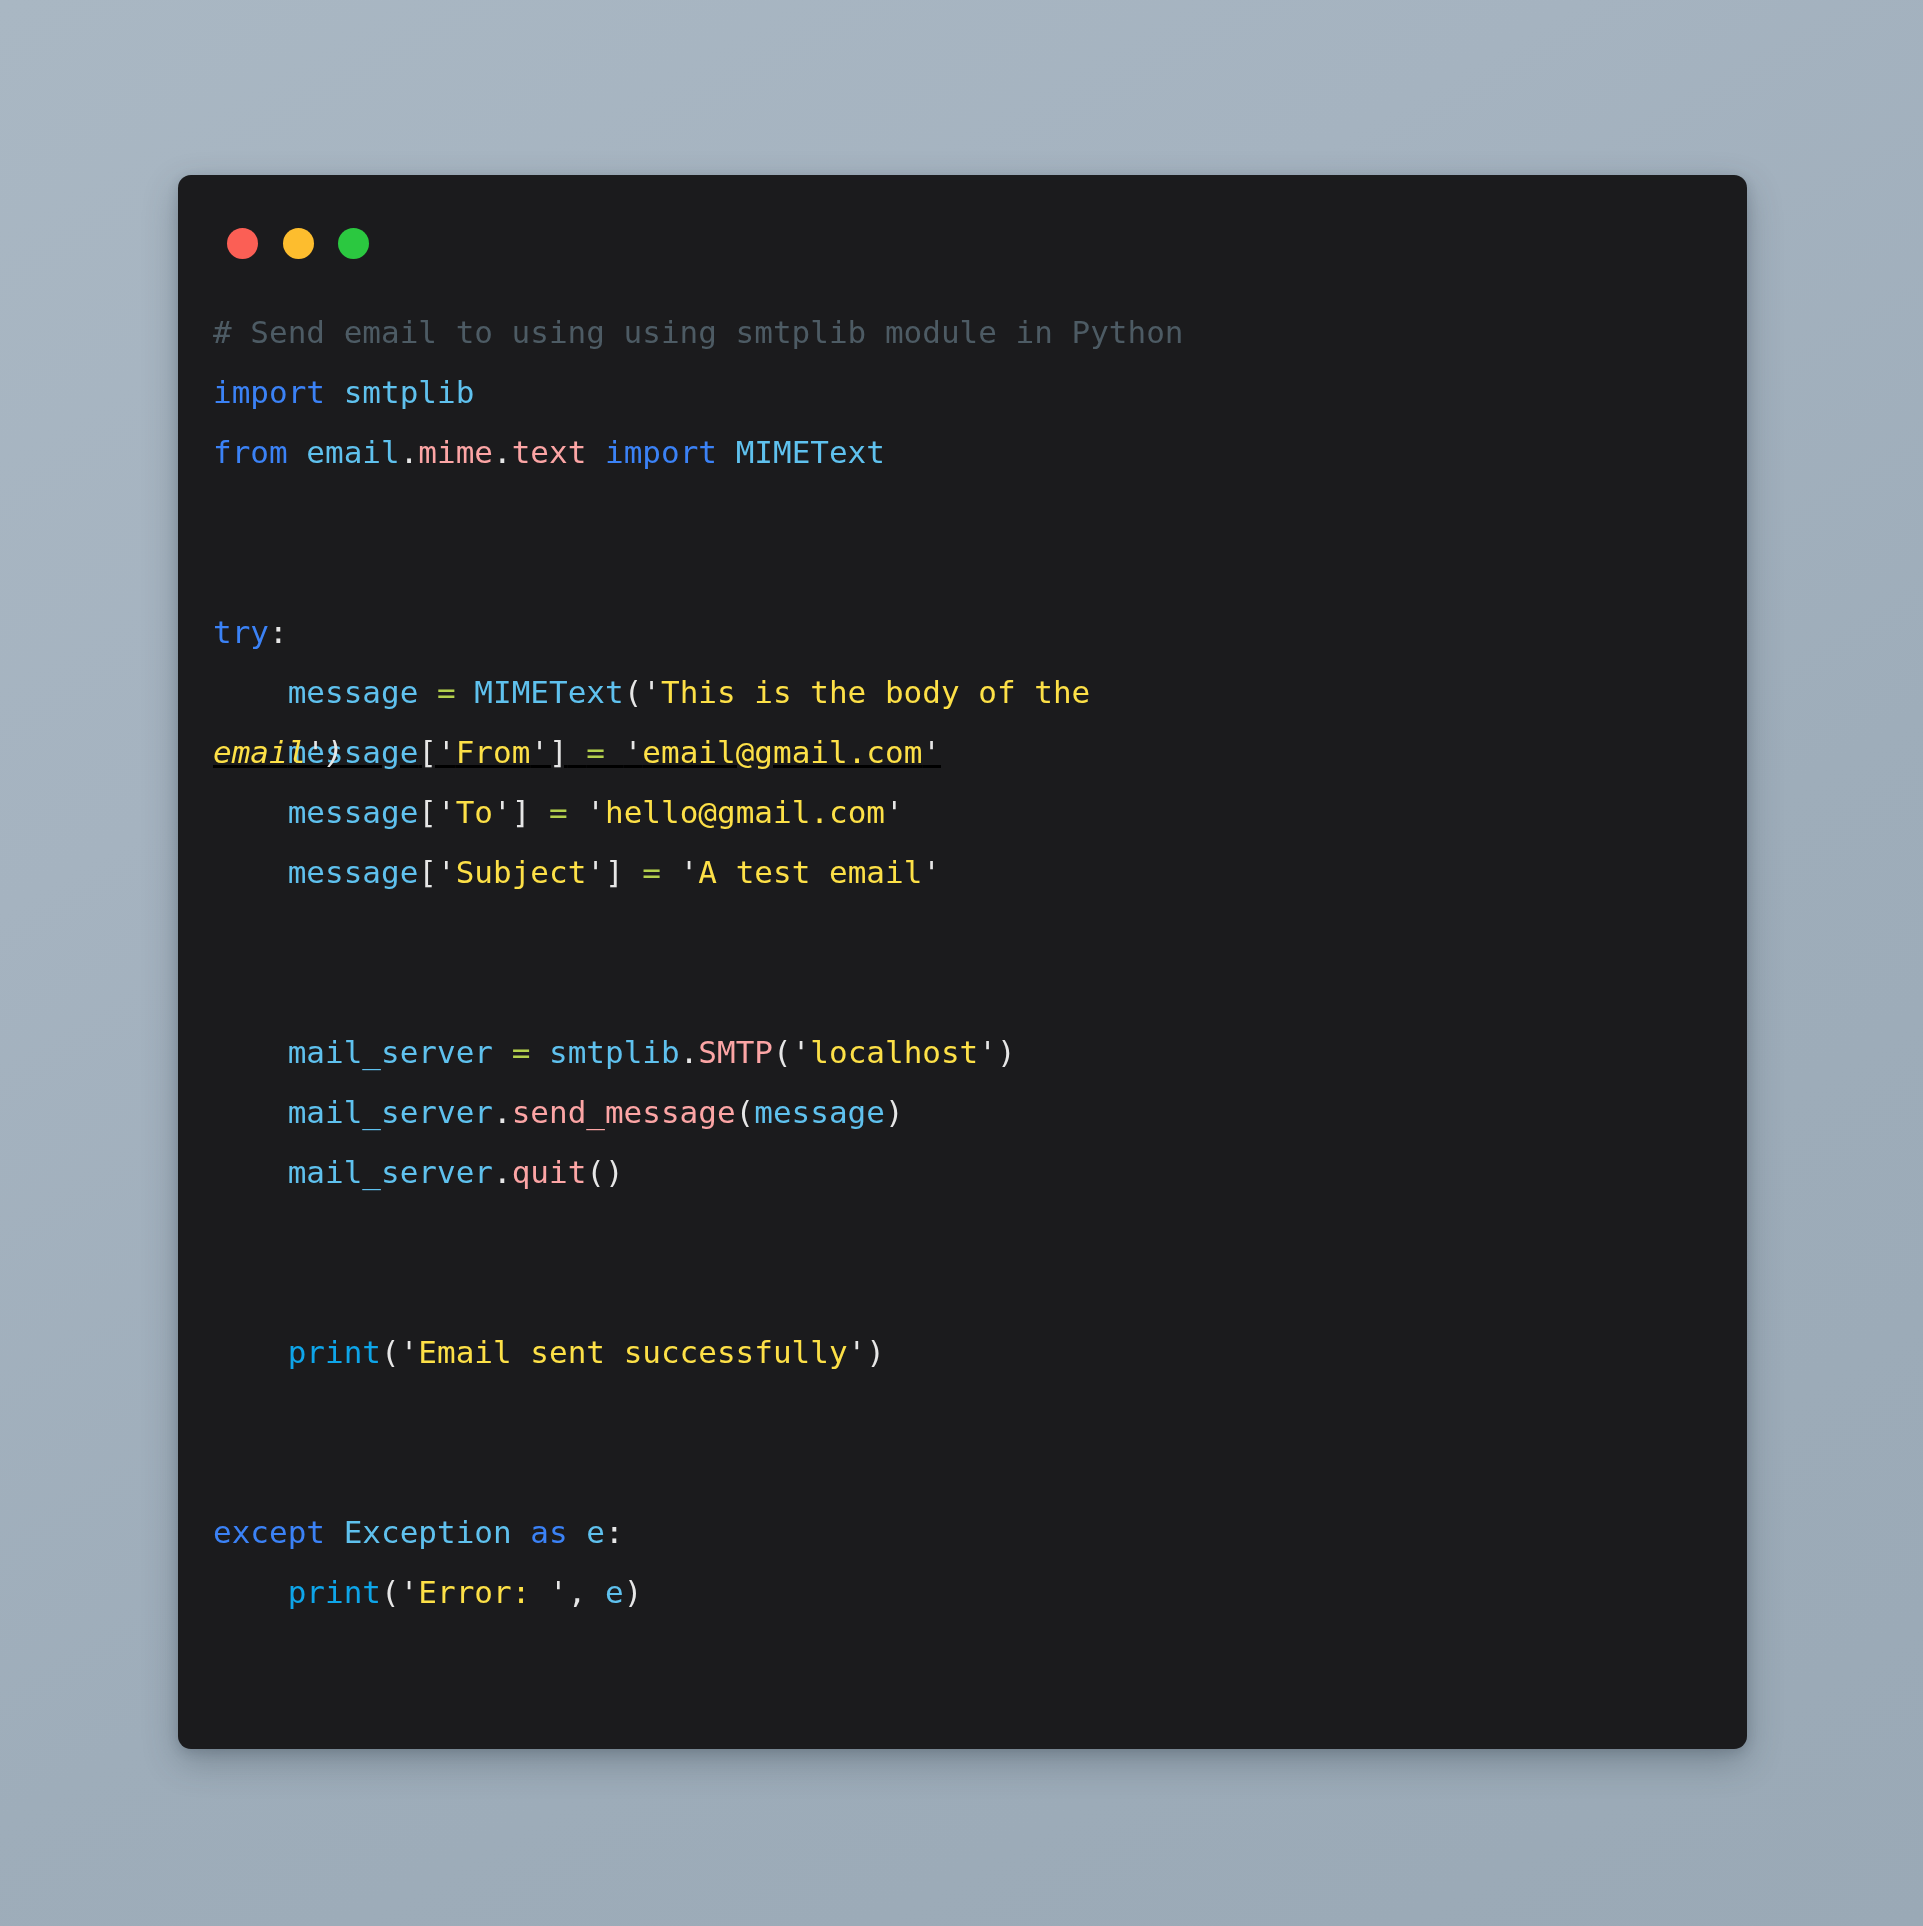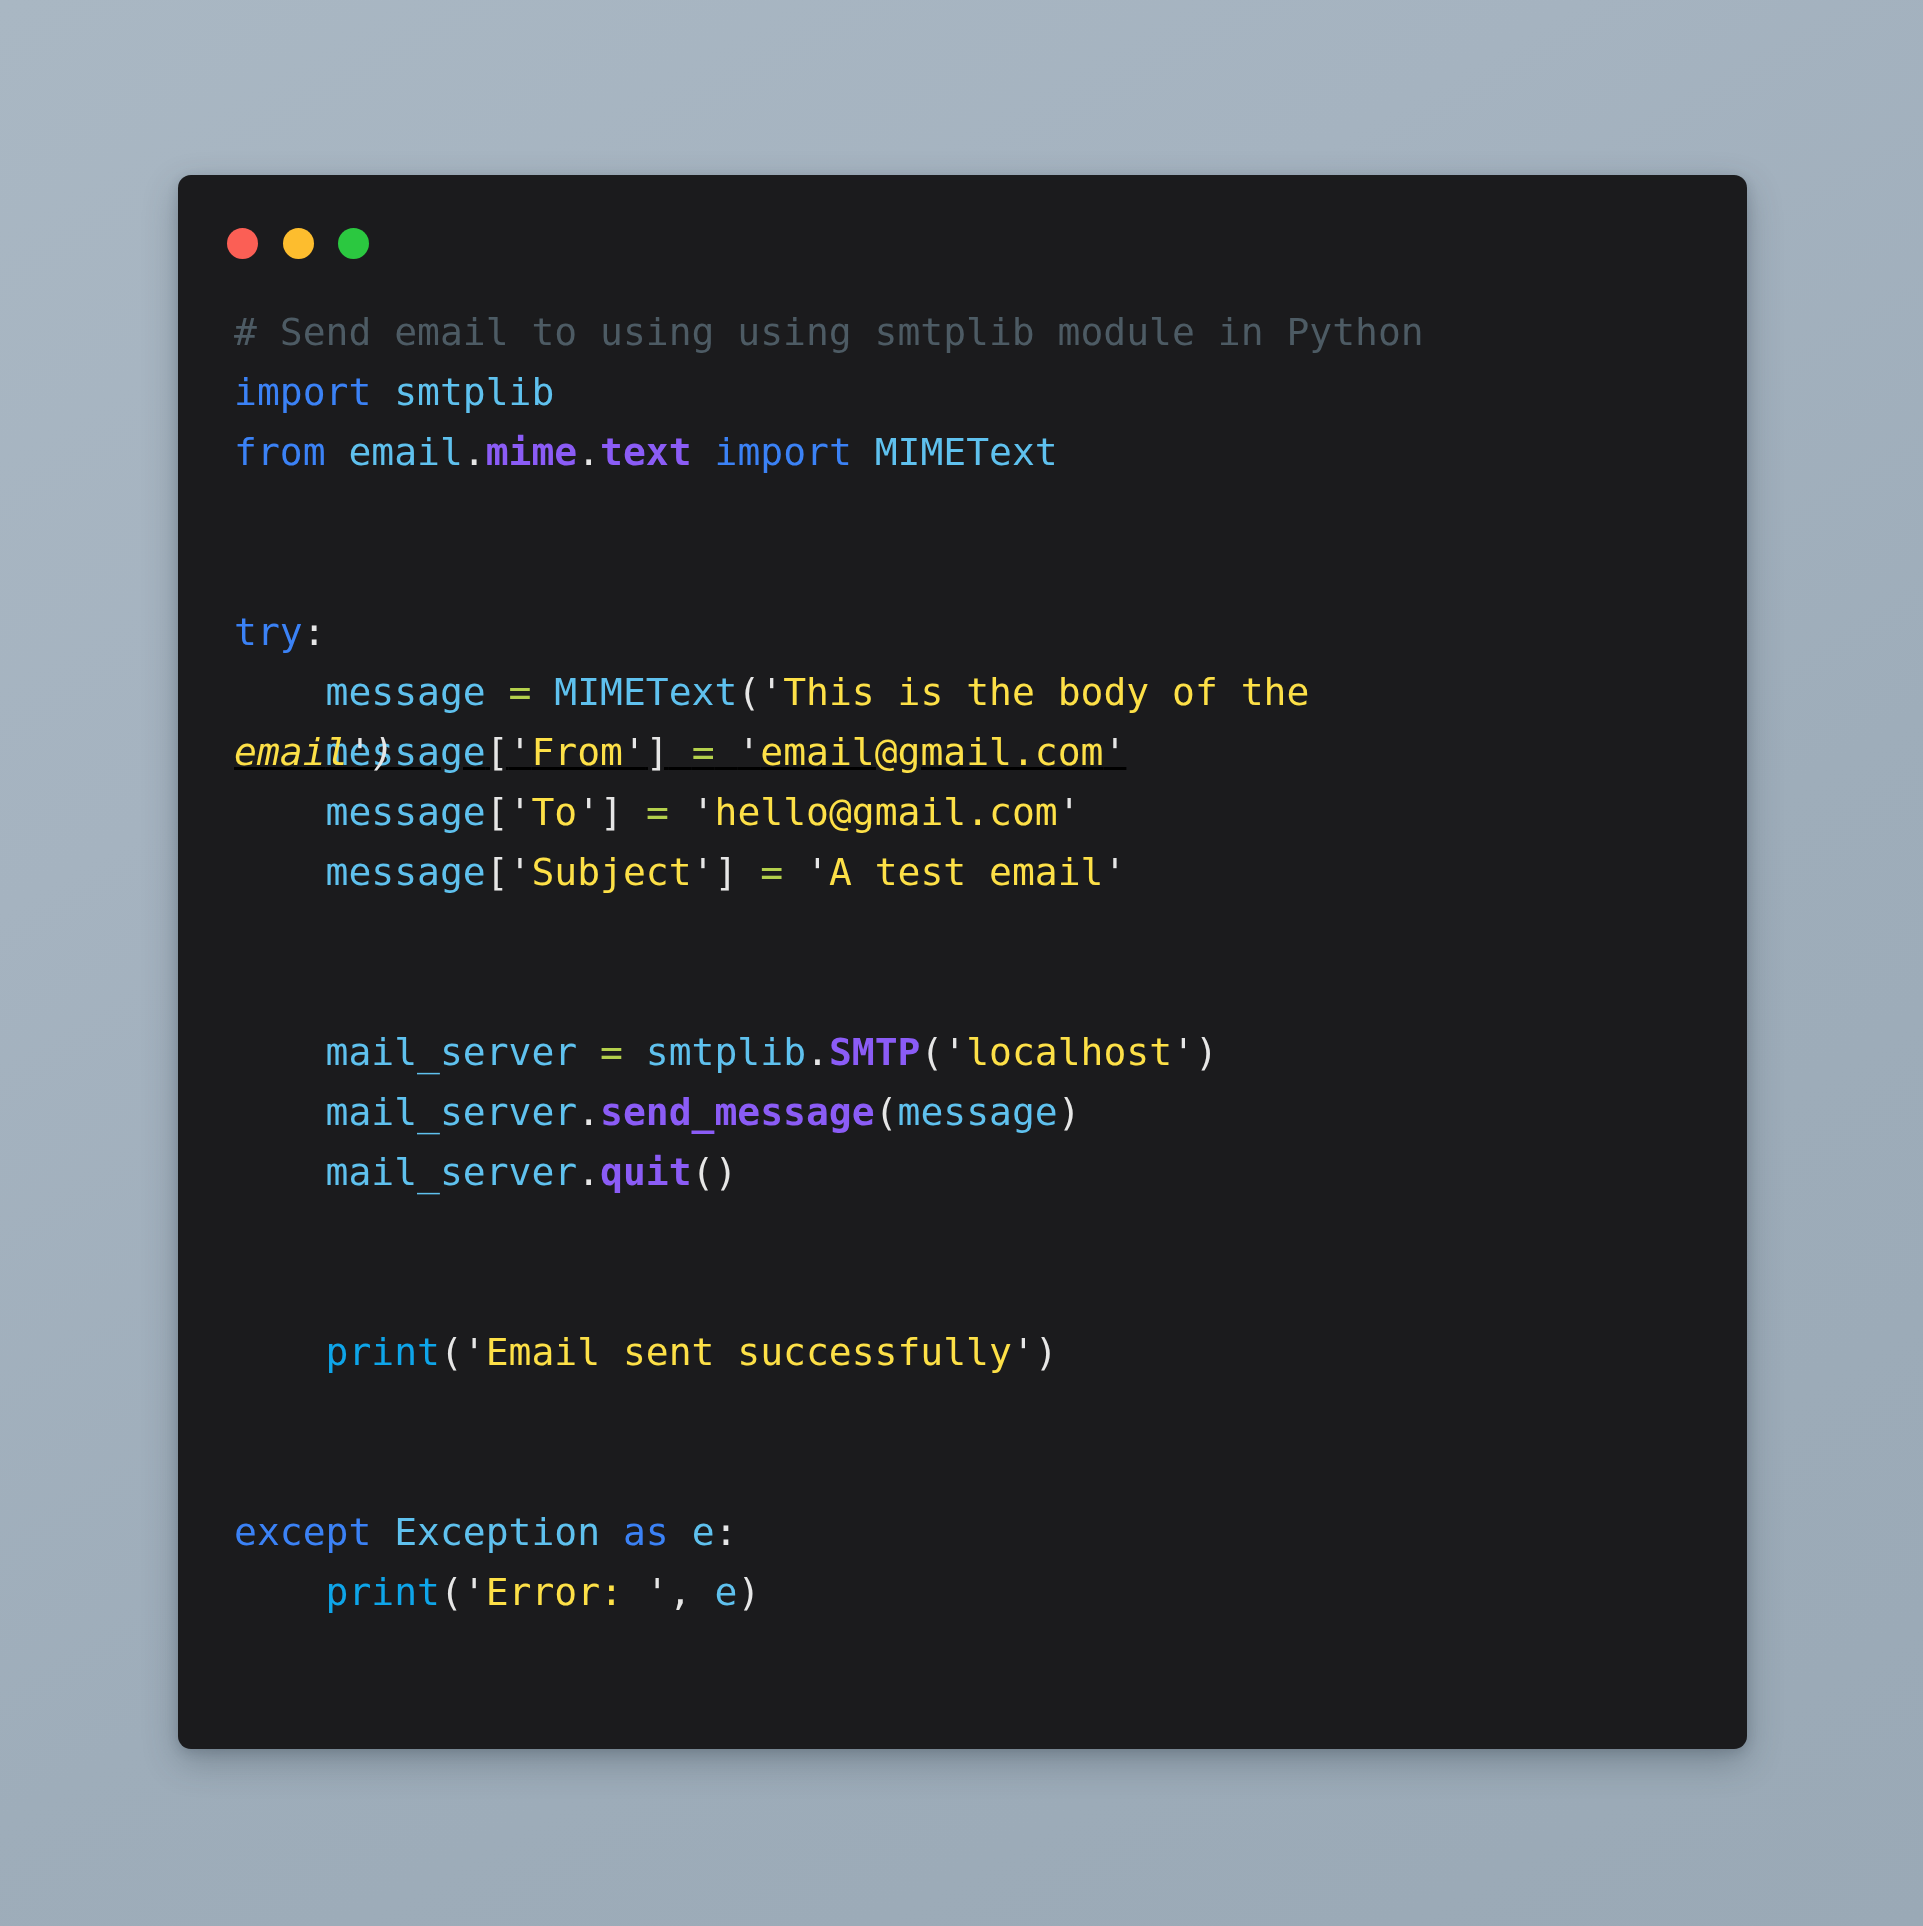--- a/index.html
+++ b/index.html
@@ -45,24 +45,24 @@
   .dot {
     width: 31px;
     height: 31px;
     border-radius: 50%;
     display: block;
   }
 
   
   #code-body {
     position: absolute;
-    left: 56px;
+    left: 35px;
     top: 127px;
     width: 1482px;
-    font-size: 38px;
+    font-size: 31px;
     line-height: 60px;
     letter-spacing: 0px;
     white-space: pre;
     font-family: "DejaVu Sans Mono", "Liberation Mono", monospace;
   }
   .line {
     height: 60px;
     white-space: pre;
     position: relative;
   }
@@ -81,21 +81,21 @@
   }
   .line.overlap .under {
     white-space: pre;
     text-decoration: underline;
   }
 
   
   .c-comment { color: #4d5b64; }
   .c-kw      { color: #3b82f6; }
   .c-name    { color: #5fc1ee; }
-  .c-attr    { color: #8b5cf6; font-weight: bold; }
+  .c-attr    { color: #fca5a5; }
   .c-punct   { color: #e6e6e6; }
   .c-op      { color: #b4d04c; }
   .c-func    { color: #0ea5e9; }
   .c-str     { color: #fde047; }
   .c-quote   { color: #e6e6e6; }
 </style>
 </head>
 <body>
 
 <div id="stage">

